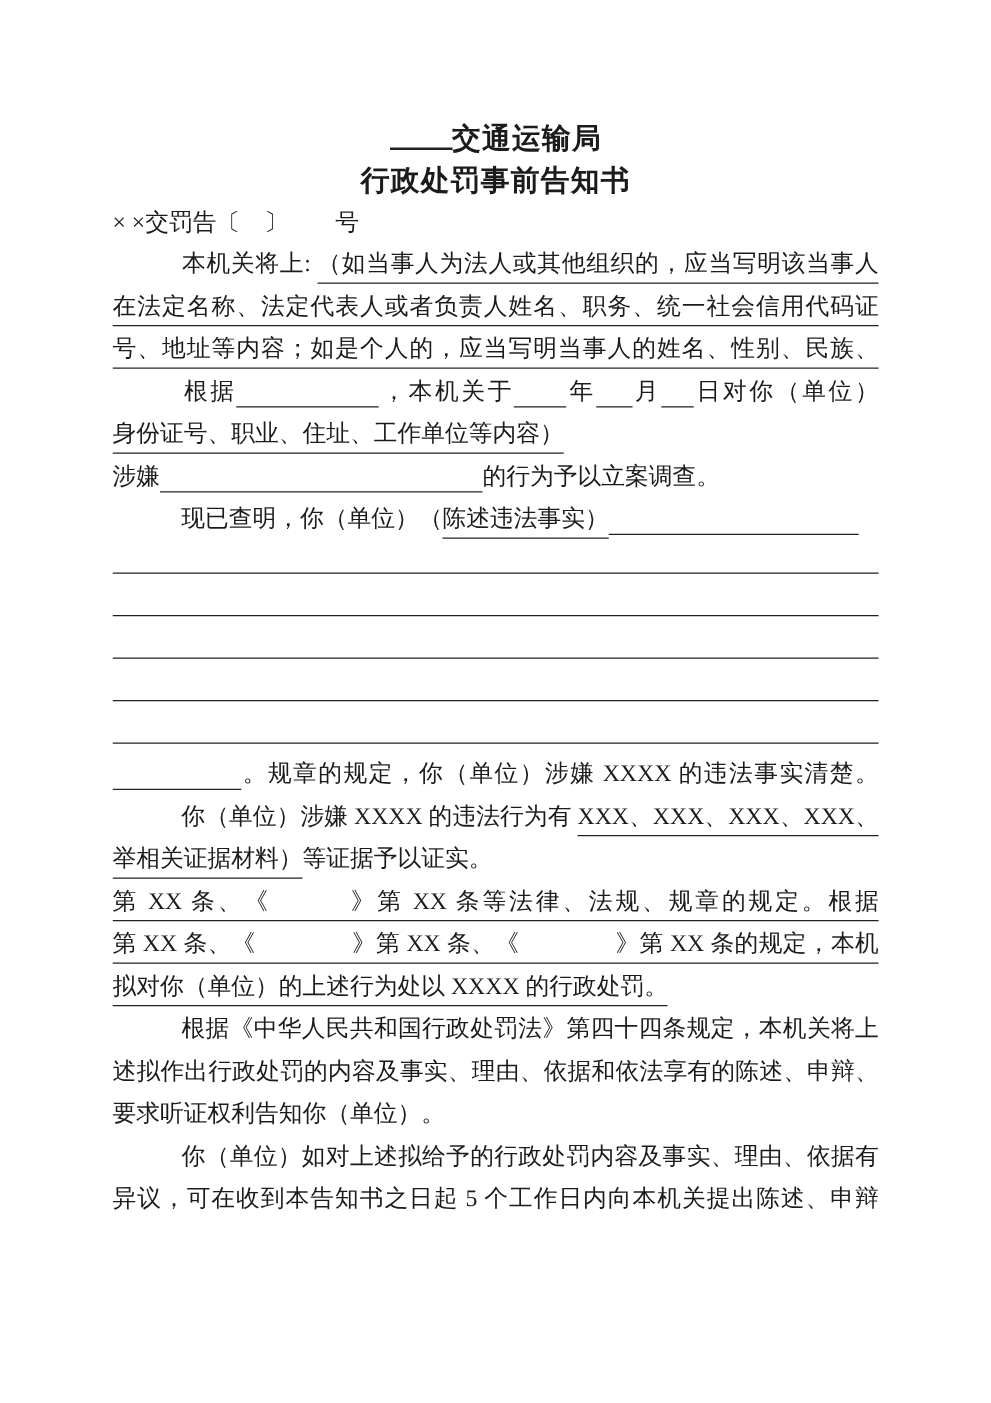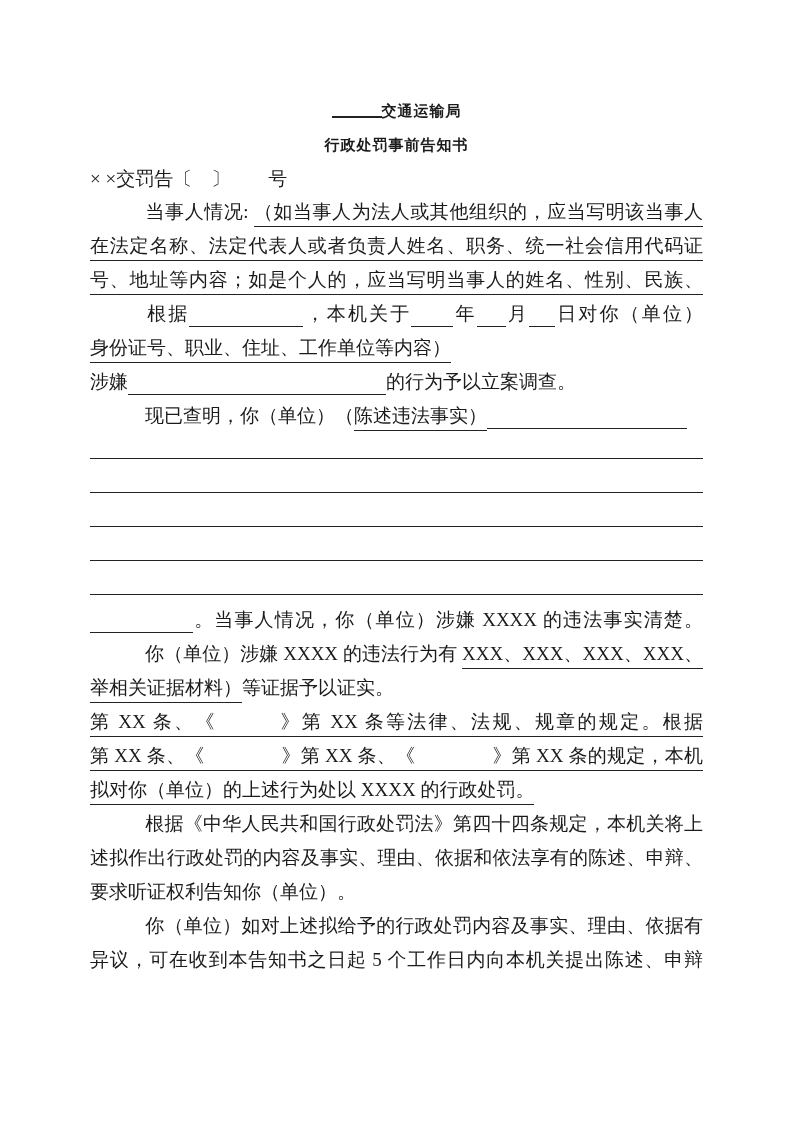--- a/index.html
+++ b/index.html
@@ -8,21 +8,21 @@
   }
   *{margin:0;padding:0;box-sizing:border-box;}
   html,body{width:793px;height:1122px;background:#ffffff;overflow:hidden;}
   .page{
     width:793px;height:1122px;
     background:#ffffff;color:var(--ink);
     font-family:"Liberation Serif","DejaVu Serif",serif;
     padding:94px 90px 0 90px;
   }
   .title{
-    text-align:center;font-weight:bold;font-size:15px;line-height:34px;height:34px;
+    text-align:center;font-weight:bold;font-size:23px;line-height:34px;height:34px;
     letter-spacing:1px;white-space:nowrap;
   }
   .tblank{
     display:inline-block;width:50px;height:14px;
     border-bottom:2.2px solid var(--line);vertical-align:-2px;
   }
   .docnum{
     text-align:left;font-size:19px;line-height:33px;height:33px;white-space:nowrap;
   }
   .body-lines{width:613px;}
@@ -49,21 +49,21 @@
 
 <div class="page">
 
   <div class="title"><span class="tblank"></span><span>交通运输局</span></div>
 
   <div class="title"><span>行政处罚事前告知书</span></div>
 
   <div class="docnum"><span>× ×交罚告〔　〕　　号</span></div>
 
   <div class="body-lines">
-      <div class="line j"><span class="ind"></span><span class="t">当事人情况: </span><span class="u">（如当事人为法人或其他组织的，应当写明该当事人</span></div>
+      <div class="line j"><span class="ind"></span><span class="t">本机关将上: </span><span class="u">（如当事人为法人或其他组织的，应当写明该当事人</span></div>
       <div class="line j"><span class="u">在法定名称、法定代表人或者负责人姓名、职务、统一社会信用代码证</span></div>
       <div class="line j"><span class="u">号、地址等内容；如是个人的，应当写明当事人的姓名、性别、民族、</span></div>
       <div class="line j"><span class="ind"></span><span class="t">根据</span><span class="bl" style="width: 114px;"></span><span class="t">，本机关于</span><span class="bl" style="width: 42px;"></span><span class="t">年</span><span class="bl" style="width: 29px;"></span><span class="t">月</span><span class="bl" style="width: 26px;"></span><span class="t">日对你（单位）</span></div>
       <div class="line"><span class="u">身份证号、职业、住址、工作单位等内容）</span></div>
       <div class="line"><span class="t">涉嫌</span><span class="bl" style="width: 258px;"></span><span class="t">的行为予以立案调查。</span></div>
       <div class="line"><span class="ind"></span><span class="t">现已查明，你（单位）（</span><span class="u">陈述违法事实）</span><span class="bl" style="width: 200px;"></span></div>
       <div class="line blankrow">
         <span class="bl"></span>
       </div>
       <div class="line blankrow">
@@ -71,21 +71,21 @@
       </div>
       <div class="line blankrow">
         <span class="bl"></span>
       </div>
       <div class="line blankrow">
         <span class="bl"></span>
       </div>
       <div class="line blankrow">
         <span class="bl"></span>
       </div>
-      <div class="line j"><span class="bl" style="width: 103px;"></span><span class="t">。当事人情况，你（单位）涉嫌 XXXX 的违法事实清楚。</span></div>
+      <div class="line j"><span class="bl" style="width: 103px;"></span><span class="t">。规章的规定，你（单位）涉嫌 XXXX 的违法事实清楚。</span></div>
       <div class="line j"><span class="ind"></span><span class="t">你（单位）涉嫌 XXXX 的违法行为有 </span><span class="u">XXX、XXX、XXX、XXX、XXX（列</span></div>
       <div class="line"><span class="u">举相关证据材料）</span><span class="t">等证据予以证实。</span></div>
       <div class="line j"><span class="u">第 XX 条、《　　　》第 XX 条等法律、法规、规章的规定。根据《　　　》</span></div>
       <div class="line j"><span class="u">第 XX 条、《　　　　》第 XX 条、《　　　　》第 XX 条的规定，本机关</span></div>
       <div class="line"><span class="u">拟对你（单位）的上述行为处以 XXXX 的行政处罚。</span></div>
       <div class="line j"><span class="ind"></span><span class="t">根据《中华人民共和国行政处罚法》第四十四条规定，本机关将上</span></div>
       <div class="line j"><span class="t">述拟作出行政处罚的内容及事实、理由、依据和依法享有的陈述、申辩、</span></div>
       <div class="line"><span class="t">要求听证权利告知你（单位）。</span></div>
       <div class="line j"><span class="ind"></span><span class="t">你（单位）如对上述拟给予的行政处罚内容及事实、理由、依据有</span></div>
       <div class="line j"><span class="t">异议，可在收到本告知书之日起 5 个工作日内向本机关提出陈述、申辩</span></div>

